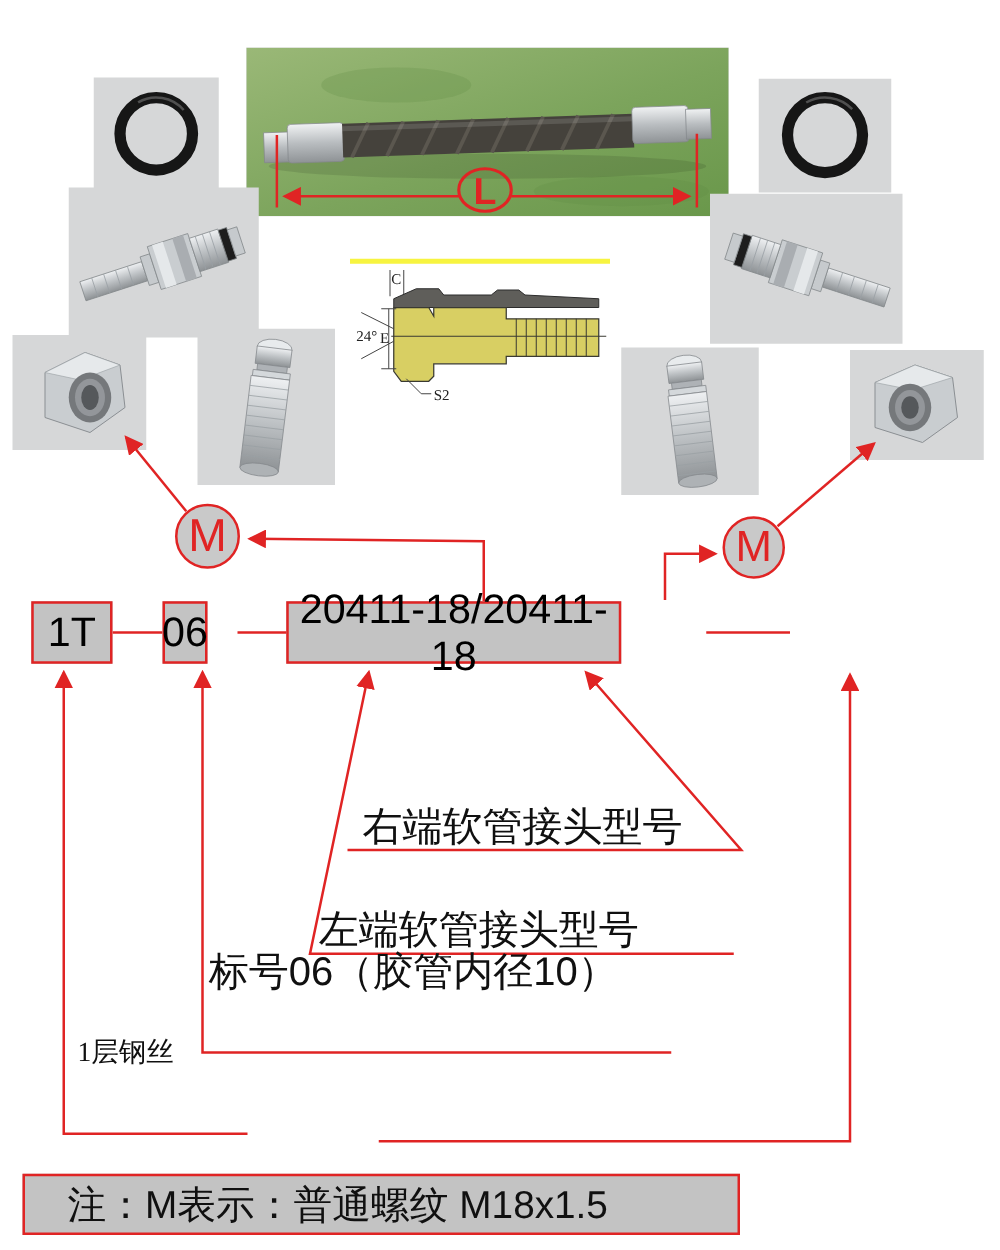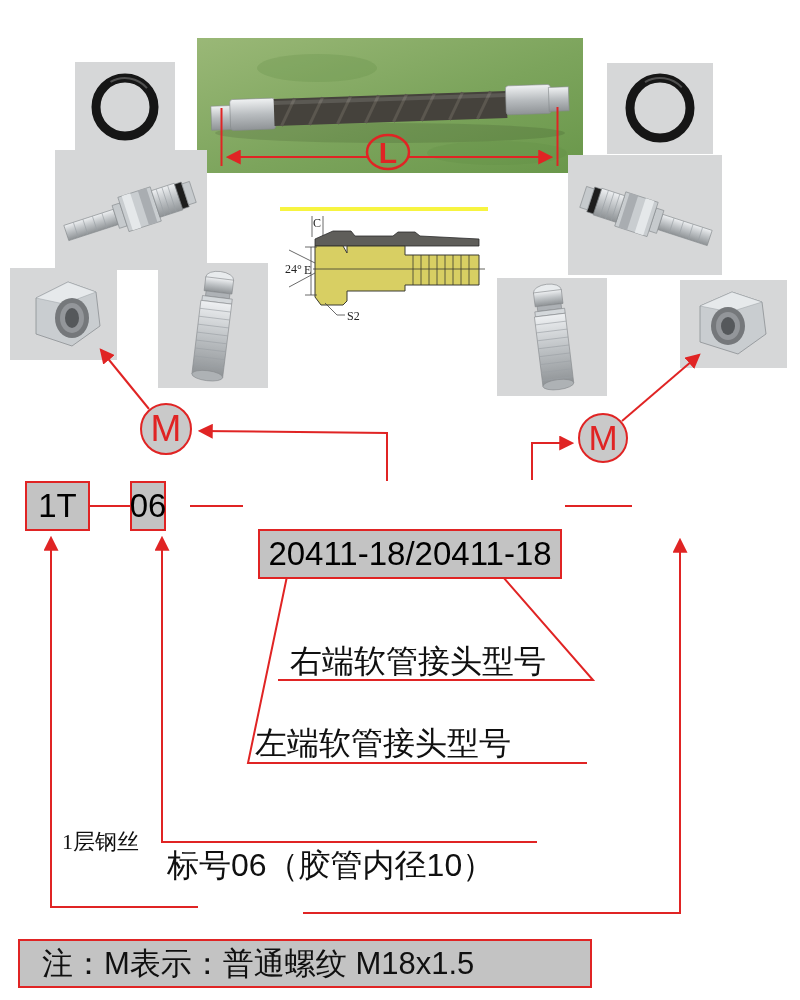--- a/index.html
+++ b/index.html
@@ -8,21 +8,21 @@
   .tile{position:absolute;background:#d6d7d8;}
   .overlay{position:absolute;left:0;top:0;pointer-events:none;}
   .code-box{position:absolute;background:#c3c3c3;border:2px solid #e02424;box-sizing:border-box;
             color:#000000;font-size:33px;text-align:center;display:flex;align-items:center;justify-content:center;}
   .m-circle{position:absolute;background:#c9c9c9;border:2px solid #e02424;border-radius:50%;
             box-sizing:border-box;color:#e02424;display:flex;align-items:center;justify-content:center;
             font-size:37px;}
   .cn-label{position:absolute;color:#101010;white-space:nowrap;}
   .note-box{position:absolute;left:18px;top:939px;width:574px;height:49px;background:#c3c3c3;
             border:2px solid #e02424;box-sizing:border-box;color:#101010;font-size:31px;
-            line-height:45px;padding-left:22px;white-space:nowrap;}
+            line-height:45px;padding-left:34px;white-space:nowrap;}
   svg text{font-family:"Liberation Sans", sans-serif;}
   svg text.serif{font-family:"Liberation Serif", serif;}
 </style>
 </head>
 <body>
 
 <div class="canvas">
 
   <div class="tile" style="left:75px;top:62px;width:100px;height:90px;">
     <svg width="100" height="90">
@@ -270,22 +270,22 @@
 
   <div class="m-circle" style="left:140px;top:403px;width:52px;height:52px;">
     <span>M</span>
   </div>
   <div class="m-circle" style="left:578px;top:413px;width:50px;height:50px;font-size:35px;">
     <span>M</span>
   </div>
 
   <div class="code-box" style="left:25px;top:481px;width:65px;height:50px;">1T</div>
   <div class="code-box" style="left:130px;top:481px;width:36px;height:50px;">06</div>
-  <div class="code-box" style="left:258px;top:481px;width:304px;height:50px;margin-top:48px;">20411-18/20411-18</div>
+  <div class="code-box" style="left:229px;top:481px;width:268px;height:50px;">20411-18/20411-18</div>
 
   <div class="cn-label" style="left:290px;top:640px;font-size:32px;">右端软管接头型号</div>
   <div class="cn-label" style="left:255px;top:722px;font-size:32px;">左端软管接头型号</div>
-  <div class="cn-label" style="left:167px;top:844px;font-size:32px;text-align:center;">标号06（胶管内径10）</div>
+  <div class="cn-label" style="left:167px;top:756px;font-size:32px;text-align:center;">标号06（胶管内径10）</div>
   <div class="cn-label" style="left:62px;top:827px;font-size:22px;font-family:Liberation Serif, serif;">1层钢丝</div>
 
   <div class="note-box">注：M表示：普通螺纹 M18x1.5</div>
 
 </div>
 
 </body></html>

